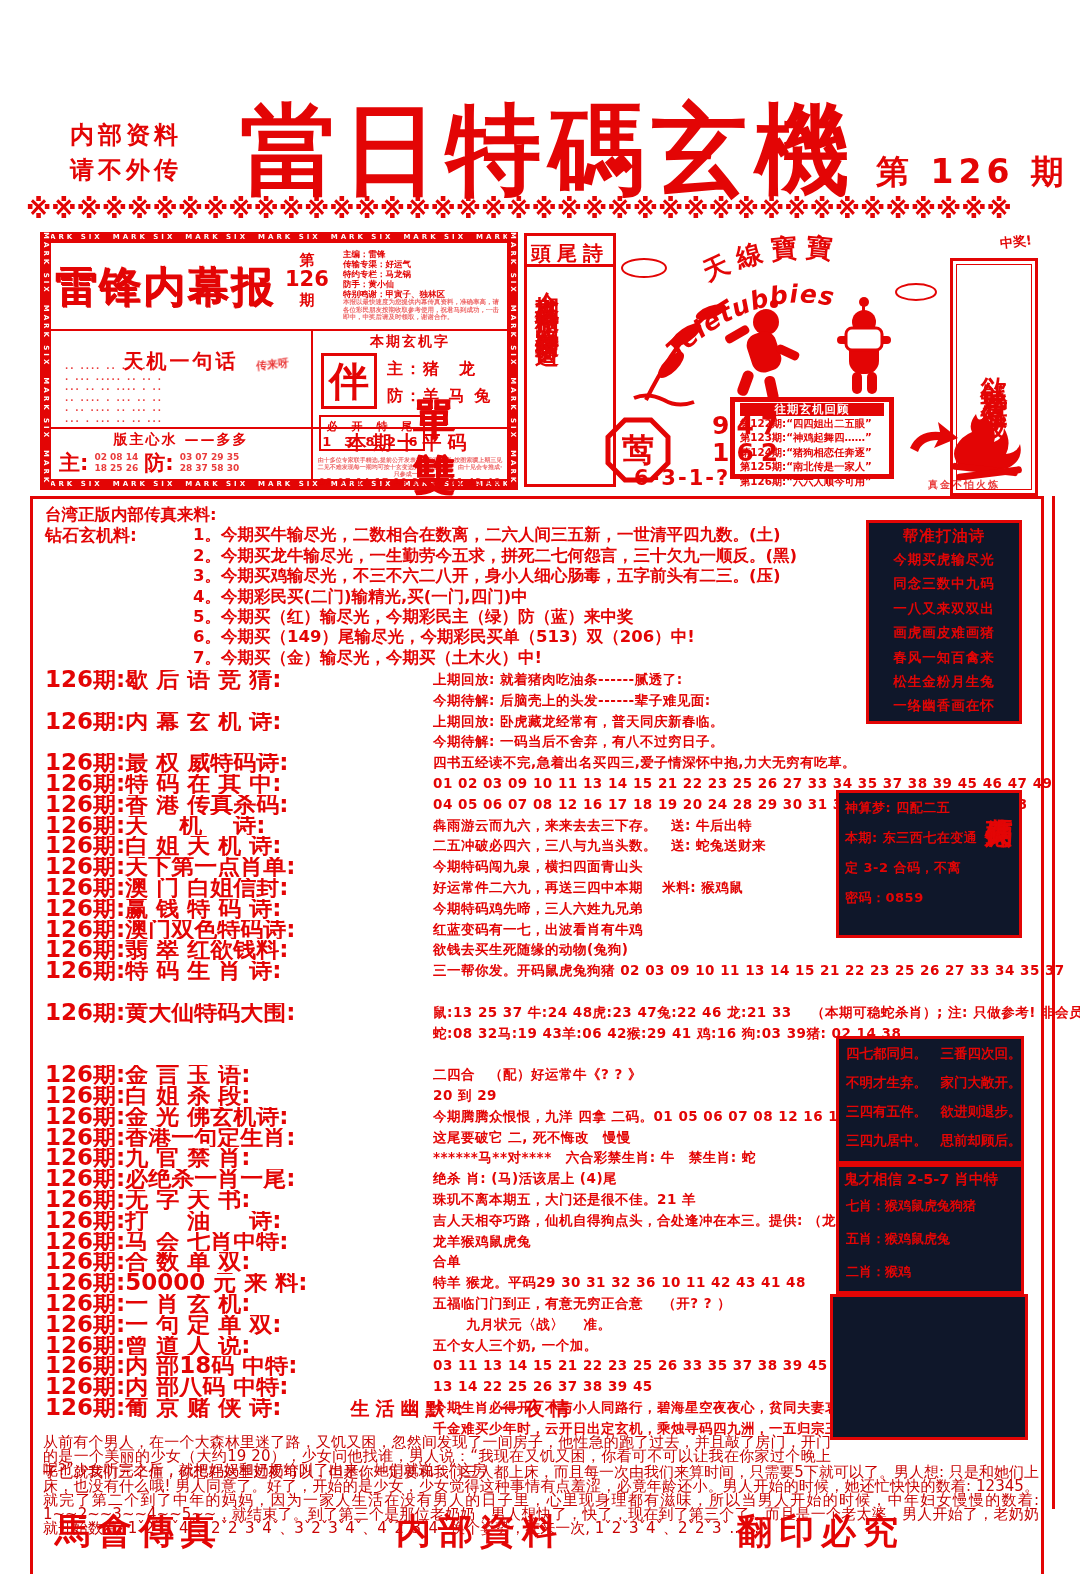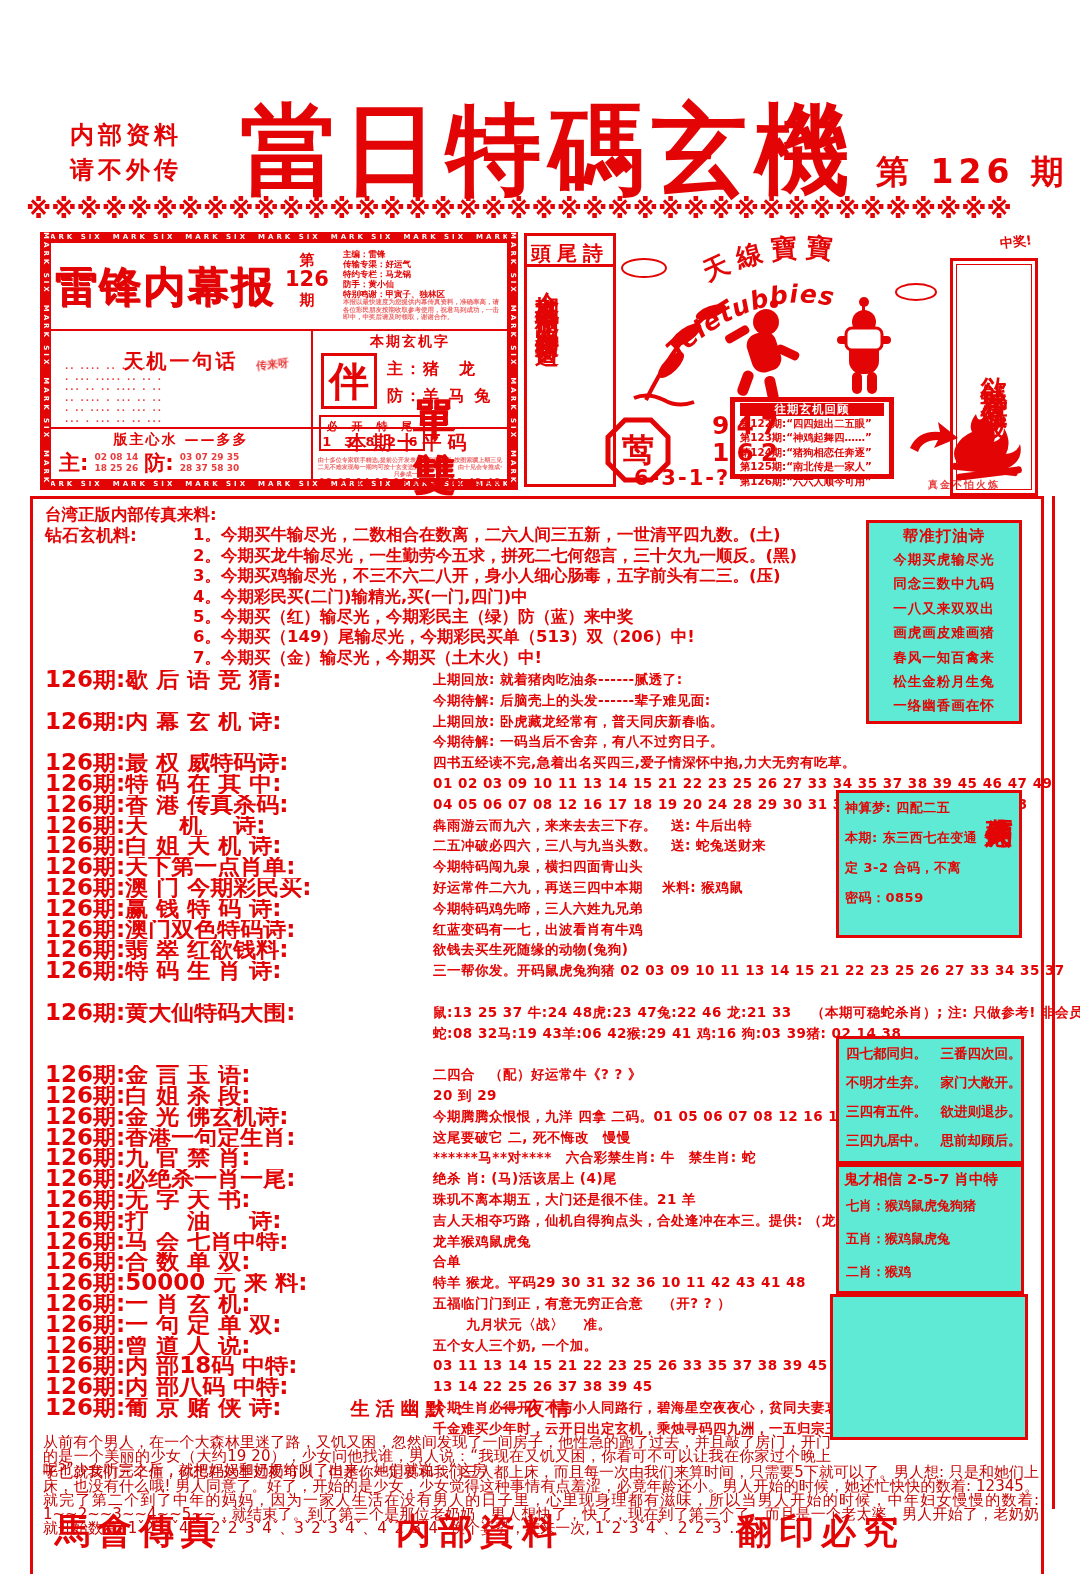--- a/index.html
+++ b/index.html
@@ -92,21 +92,21 @@
   .dm-label{width:148px;font-size:17px;}
   .entries{position:absolute;left:12px;top:170px;width:1010px;line-height:19.8px;white-space:nowrap;z-index:1;}
   .entry-label{display:inline-block;width:388px;font-size:23px;overflow:hidden;vertical-align:bottom;}
   .entry-text{font-size:13.5px;letter-spacing:.5px;}
   .humor-title{position:absolute;left:150px;top:897px;width:560px;text-align:center;font-size:19px;letter-spacing:6px;}
   .story{position:absolute;font-size:15px;line-height:14px;font-weight:400;color:var(--rd);text-align:justify;margin-top:16px;}
   .story.p1{left:10px;top:920px;width:788px;}
   .story.p2{left:10px;top:950px;width:996px;}
 
   
-  .sb{z-index:3;background:#5eead4;border:3px solid var(--r);}
+  .sb{z-index:3;background:#0f172a;border:3px solid var(--r);}
   .dayou{left:866px;top:520px;width:156px;height:204px;text-align:center;}
   .dayou .t{font-size:15.5px;padding-top:3px;letter-spacing:1px;}
   .dayou .l{font-size:13.5px;line-height:24.4px;letter-spacing:1px;white-space:nowrap;}
   .dream{left:836px;top:790px;width:186px;height:148px;}
   .dream .l{font-size:13px;line-height:30px;white-space:nowrap;padding-left:6px;letter-spacing:.5px;}
   .dream-vert{position:absolute;right:2px;top:4px;bottom:2px;writing-mode:vertical-rl;
               font-size:27px;font-weight:900;line-height:40px;transform:rotate(3deg);}
   .siqi{left:836px;top:1036px;width:188px;height:128px;}
   .siqi .l{font-size:13.5px;line-height:29px;padding-left:7px;white-space:nowrap;}
   .guicai{left:836px;top:1164px;width:188px;height:130px;}
@@ -323,21 +323,21 @@
         <div class="entry-row"><span class="entry-label">126期:特 码 在 其 中:</span><span class="entry-text">01 02 03 09 10 11 13 14 15 21 22 23 25 26 27 33 34 35 37 38 39 45 46 47 49</span></div>
 
         <div class="entry-row"><span class="entry-label">126期:香 港 传真杀码:</span><span class="entry-text">04 05 06 07 08 12 16 17 18 19 20 24 28 29 30 31 32 36 40 41 42 43 44 48</span></div>
 
         <div class="entry-row"><span class="entry-label">126期:天　 机 　诗:</span><span class="entry-text">犇雨游云而九六，来来去去三下存。　送: 牛后出特</span></div>
 
         <div class="entry-row"><span class="entry-label">126期:白 姐 天 机 诗:</span><span class="entry-text">二五冲破必四六，三八与九当头数。　送: 蛇兔送财来</span></div>
 
         <div class="entry-row"><span class="entry-label">126期:天下第一点肖单:</span><span class="entry-text">今期特码闯九泉，横扫四面青山头</span></div>
 
-        <div class="entry-row"><span class="entry-label">126期:澳 门 今期彩民买:</span><span class="entry-text">好运常件二六九，再送三四中本期　 米料: 猴鸡鼠</span></div>
+        <div class="entry-row"><span class="entry-label">126期:澳 门 白姐信封:</span><span class="entry-text">好运常件二六九，再送三四中本期　 米料: 猴鸡鼠</span></div>
 
         <div class="entry-row"><span class="entry-label">126期:赢 钱 特 码 诗:</span><span class="entry-text">今期特码鸡先啼，三人六姓九兄弟</span></div>
 
         <div class="entry-row"><span class="entry-label">126期:澳门双色特码诗:</span><span class="entry-text">红蓝变码有一七，出波看肖有牛鸡</span></div>
 
         <div class="entry-row"><span class="entry-label">126期:翡 翠 红欲钱料:</span><span class="entry-text">欲钱去买生死随缘的动物(兔狗)</span></div>
 
         <div class="entry-row"><span class="entry-label">126期:特 码 生 肖 诗:</span><span class="entry-text">三一帮你发。开码鼠虎兔狗猪 02 03 09 10 11 13 14 15 21 22 23 25 26 27 33 34 35 37</span></div>
 
         <div class="entry-row"><span class="entry-label"></span><span class="entry-text"></span></div>

